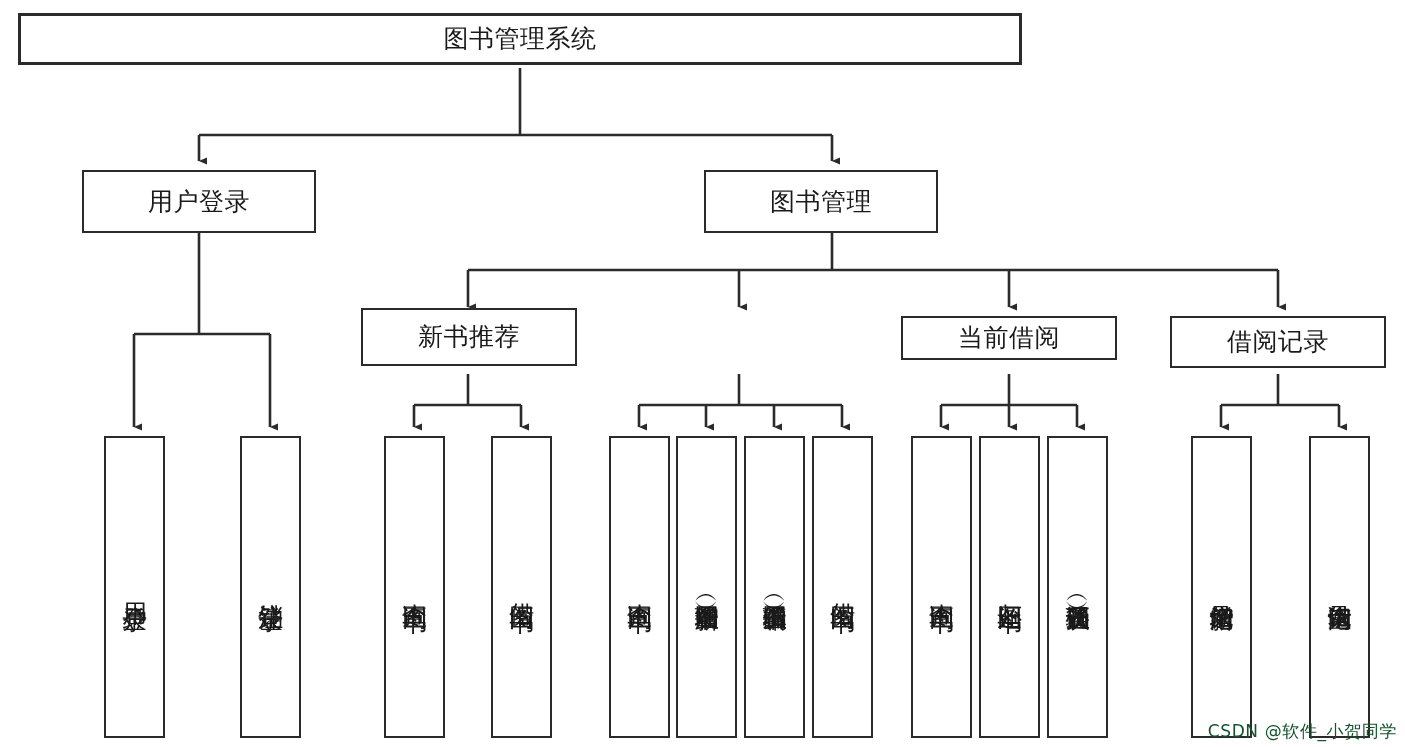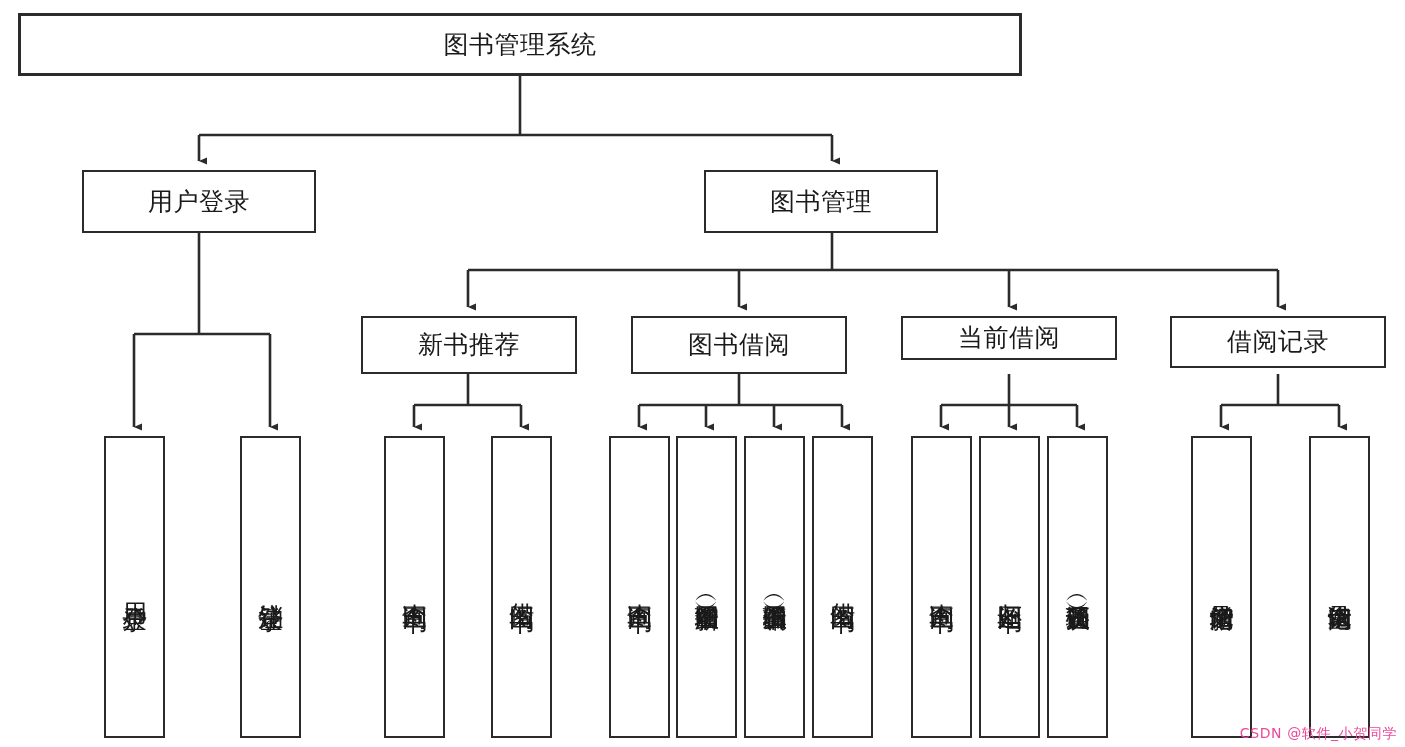--- a/index.html
+++ b/index.html
@@ -62,22 +62,22 @@
     max-height:290px;
   }
   .node.v.long .lbl{
     font-size:24px;
     letter-spacing:0px;
   }
   .watermark{
     position:absolute;
     right:8px;
     bottom:4px;
-    font-size:14px;
-    color:#ec4899;
+    font-size:17px;
+    color:#14532d;
     letter-spacing:0.6px;
     white-space:nowrap;
     user-select:none;
   }
 </style>
 </head>
 <body>
 
 <div id="stage">
 
@@ -124,36 +124,33 @@
       <path d="M1009,405 L1009,427" marker-end="url(#arrow)"></path>
       <path d="M1077,405 L1077,427" marker-end="url(#arrow)"></path>
 
       <path d="M1278,374 L1278,405"></path>
       <path d="M1221,405 L1339,405"></path>
       <path d="M1221,405 L1221,427" marker-end="url(#arrow)"></path>
       <path d="M1339,405 L1339,427" marker-end="url(#arrow)"></path>
     </g>
   </svg>
 
-  <div class="node root h" style="left:18px;top:13px;width:1004px;height:63px;">
+  <div class="node root h" style="left:18px;top:13px;width:1004px;height:52px;">
     <span class="lbl">图书管理系统</span>
   </div>
 
   <div class="node h" style="left:82px;top:170px;width:234px;height:63px;">
     <span class="lbl">用户登录</span>
   </div>
   <div class="node h" style="left:704px;top:170px;width:234px;height:63px;">
     <span class="lbl">图书管理</span>
   </div>
 
-  <div class="node h" style="left:361px;top:316px;width:216px;height:58px;">
+  <div class="node h" style="left:361px;top:308px;width:216px;height:58px;">
     <span class="lbl">新书推荐</span>
-  </div>
-  <div class="node h" style="left:631px;top:316px;width:216px;height:58px;">
-    <span class="lbl">图书借阅</span>
   </div>
   <div class="node h" style="left:901px;top:316px;width:216px;height:44px;">
     <span class="lbl">当前借阅</span>
   </div>
   <div class="node h" style="left:1170px;top:316px;width:216px;height:52px;">
     <span class="lbl">借阅记录</span>
   </div>
 
   <div class="node v" style="left:104px;top:436px;width:61px;height:302px;">
     <span class="lbl">用户登录</span>

